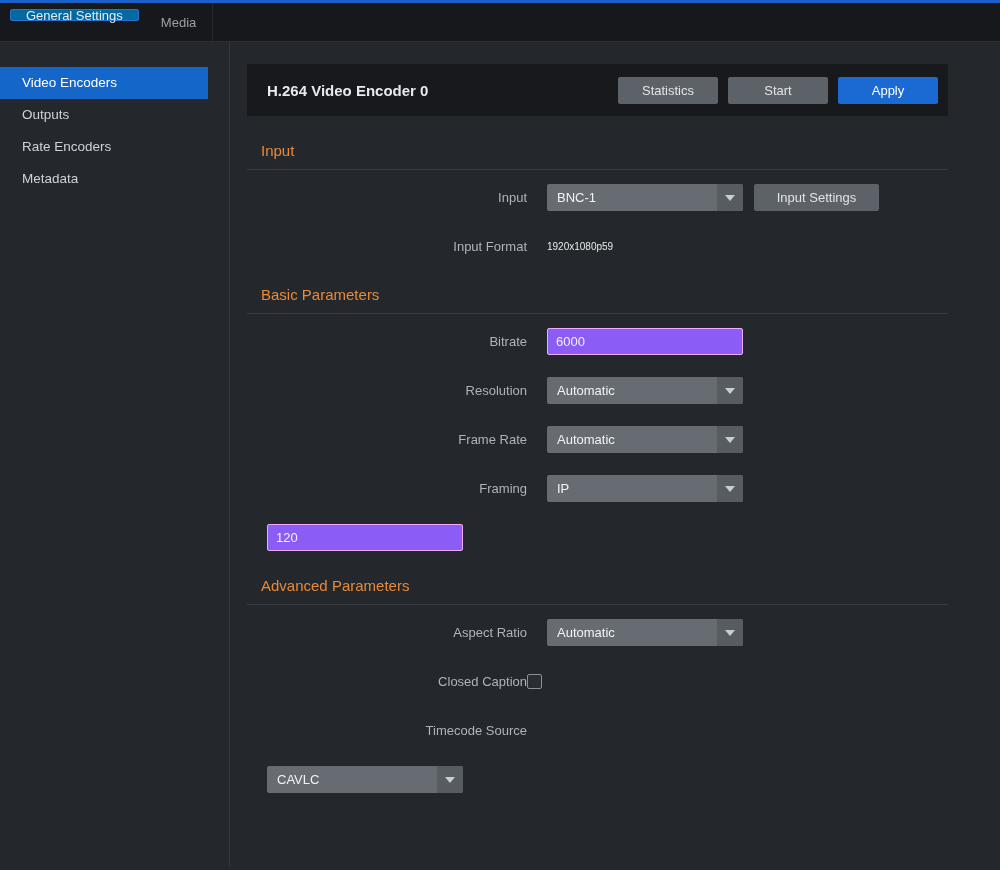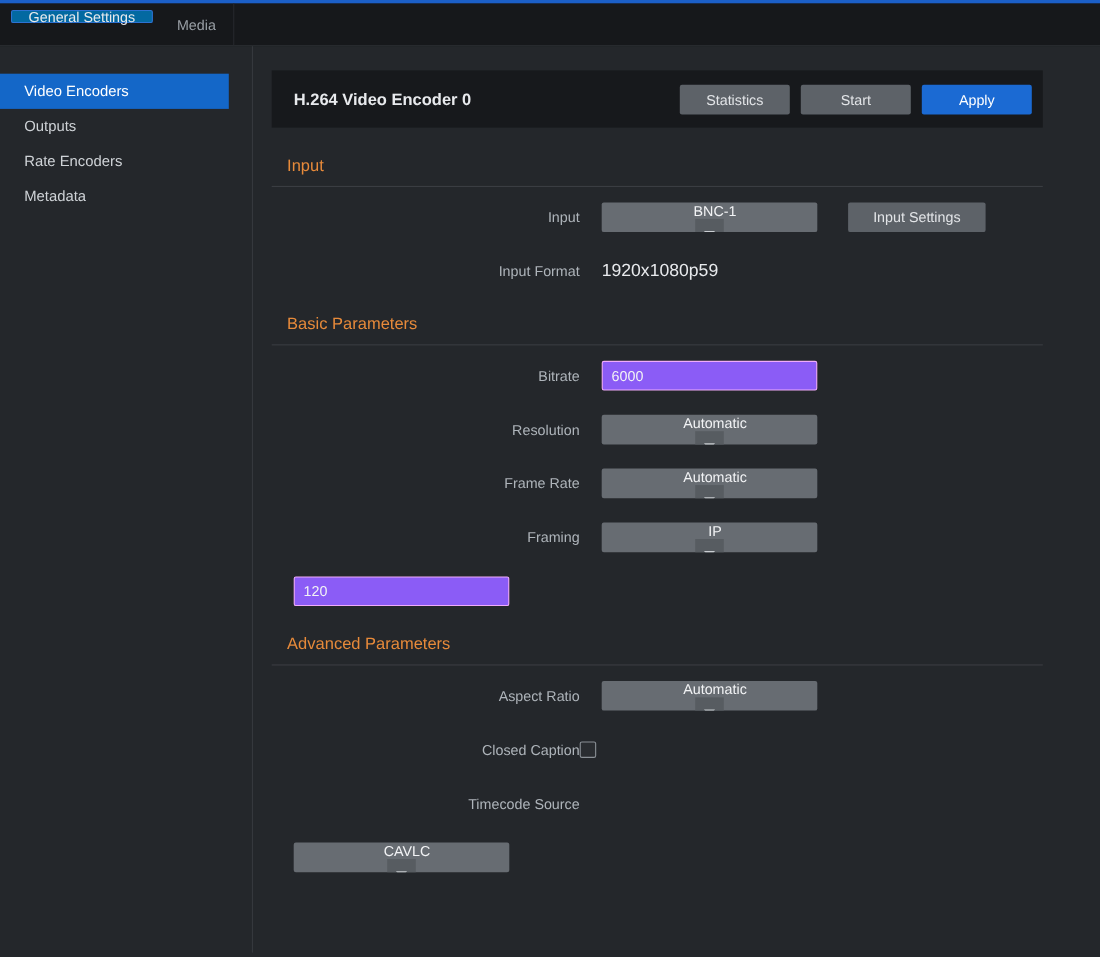--- a/index.html
+++ b/index.html
@@ -123,21 +123,20 @@
 
   .select {
     width: 196px;
     height: 27px;
     background: #676c72;
     border-radius: 2px;
     display: flex;
     align-items: center;
     cursor: pointer;
     overflow: hidden;
-    flex-direction: column;
   }
   .select-value {
     flex: 1;
     padding-left: 10px;
     font-size: 13px;
     color: #f2f3f5;
   }
   .select-arrow {
     width: 26px;
     height: 27px;
@@ -161,40 +160,40 @@
     border: 1px solid #f0abfc;
     border-radius: 2px;
     color: #f2f3f5;
     font-size: 13px;
     font-family: inherit;
     padding: 0 8px;
     outline: none;
   }
 
   .static-value {
-    font-size: 16px;
+    font-size: 10px;
     color: #e8eaed;
   }
 
   .checkbox {
     appearance: none;
     -webkit-appearance: none;
     width: 15px;
     height: 15px;
     background: #2a2d31;
     border: 1px solid #8a9096;
     border-radius: 2px;
     margin: 0;
     cursor: pointer;
   }
 
   .settings-btn {
     width: 125px;
     height: 27px;
-    margin-left: 28px;
+    margin-left: 11px;
     background: #5d6268;
     border: none;
     border-radius: 2px;
     color: #e2e4e7;
     font-size: 13px;
     font-family: inherit;
     cursor: pointer;
   }
 </style>
 </head>

